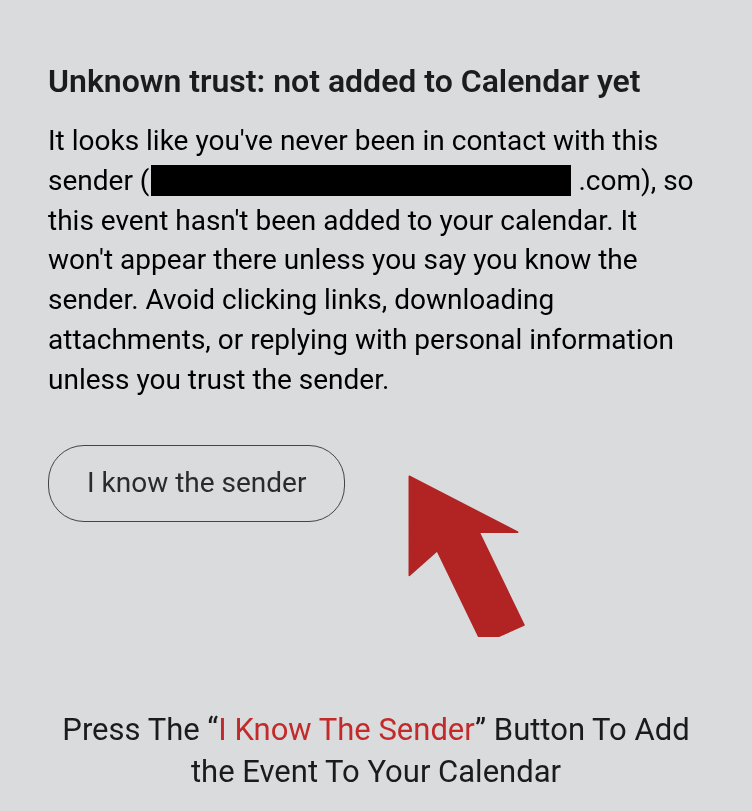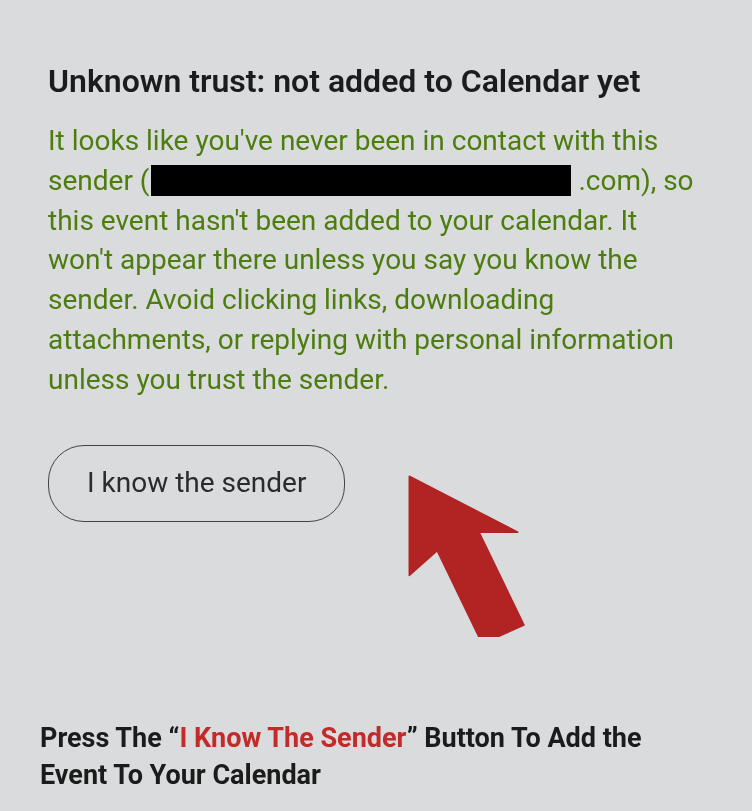--- a/index.html
+++ b/index.html
@@ -15,21 +15,21 @@
     .heading {
       font-size: 32px;
       font-weight: 600;
       color: #1c1c1c;
       line-height: 1.35;
       margin-bottom: 18px;
     }
     .body-text {
       font-size: 28px;
       font-weight: 400;
-      color: #4d7c0f;
+      color: #000000;
       line-height: 1.42;
     }
     .redaction {
       display: inline-block;
       width: 420px;
       height: 31px;
       background: #000;
       vertical-align: middle;
       margin-left: 2px;
       margin-top: -4px;
@@ -52,23 +52,23 @@
       position: absolute;
       left: 352px;
       top: 22px;
       pointer-events: none;
     }
     .caption {
       position: absolute;
       left: 0;
       right: 0;
       bottom: 18px;
-      text-align: left;
-      font-size: 27px;
-      font-weight: 700;
+      text-align: center;
+      font-size: 31px;
+      font-weight: 400;
       color: #1b1b1b;
       line-height: 1.35;
       padding: 0 40px;
     }
     .caption .red { color: #c32a2a; }
   </style>
 </head>
 <body>
 
 <div class="heading">Unknown trust: not added to Calendar yet</div>

